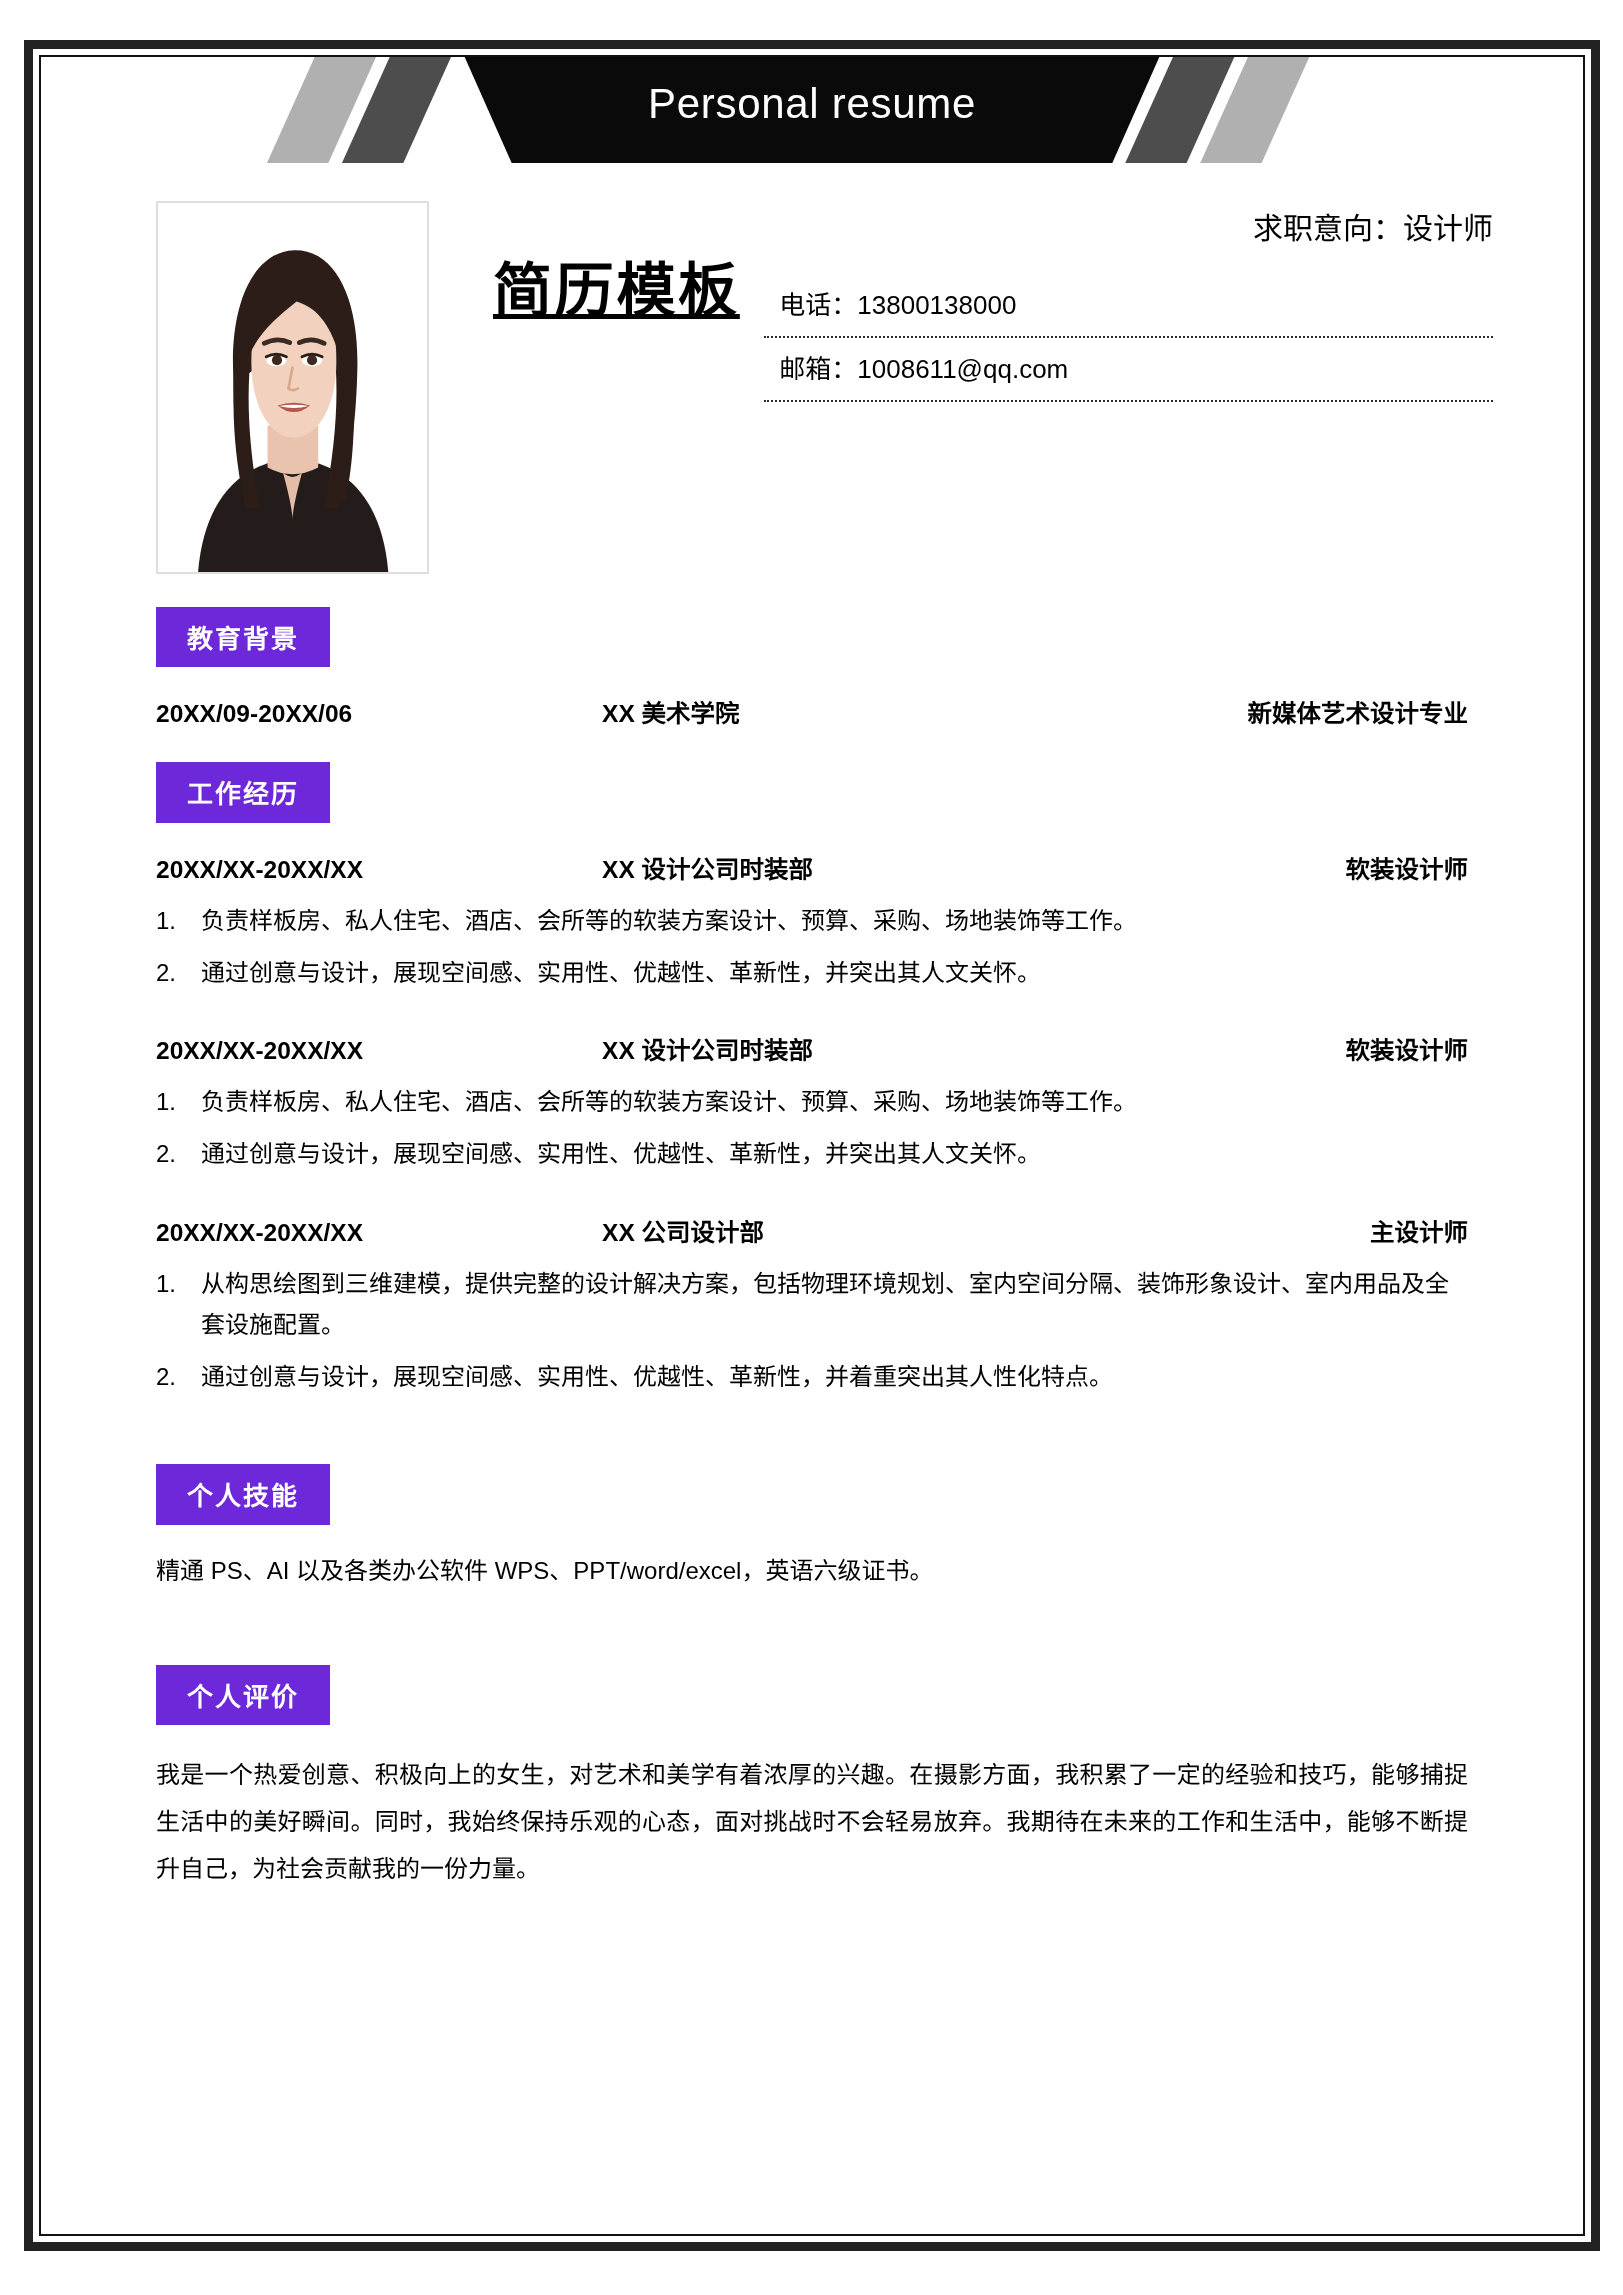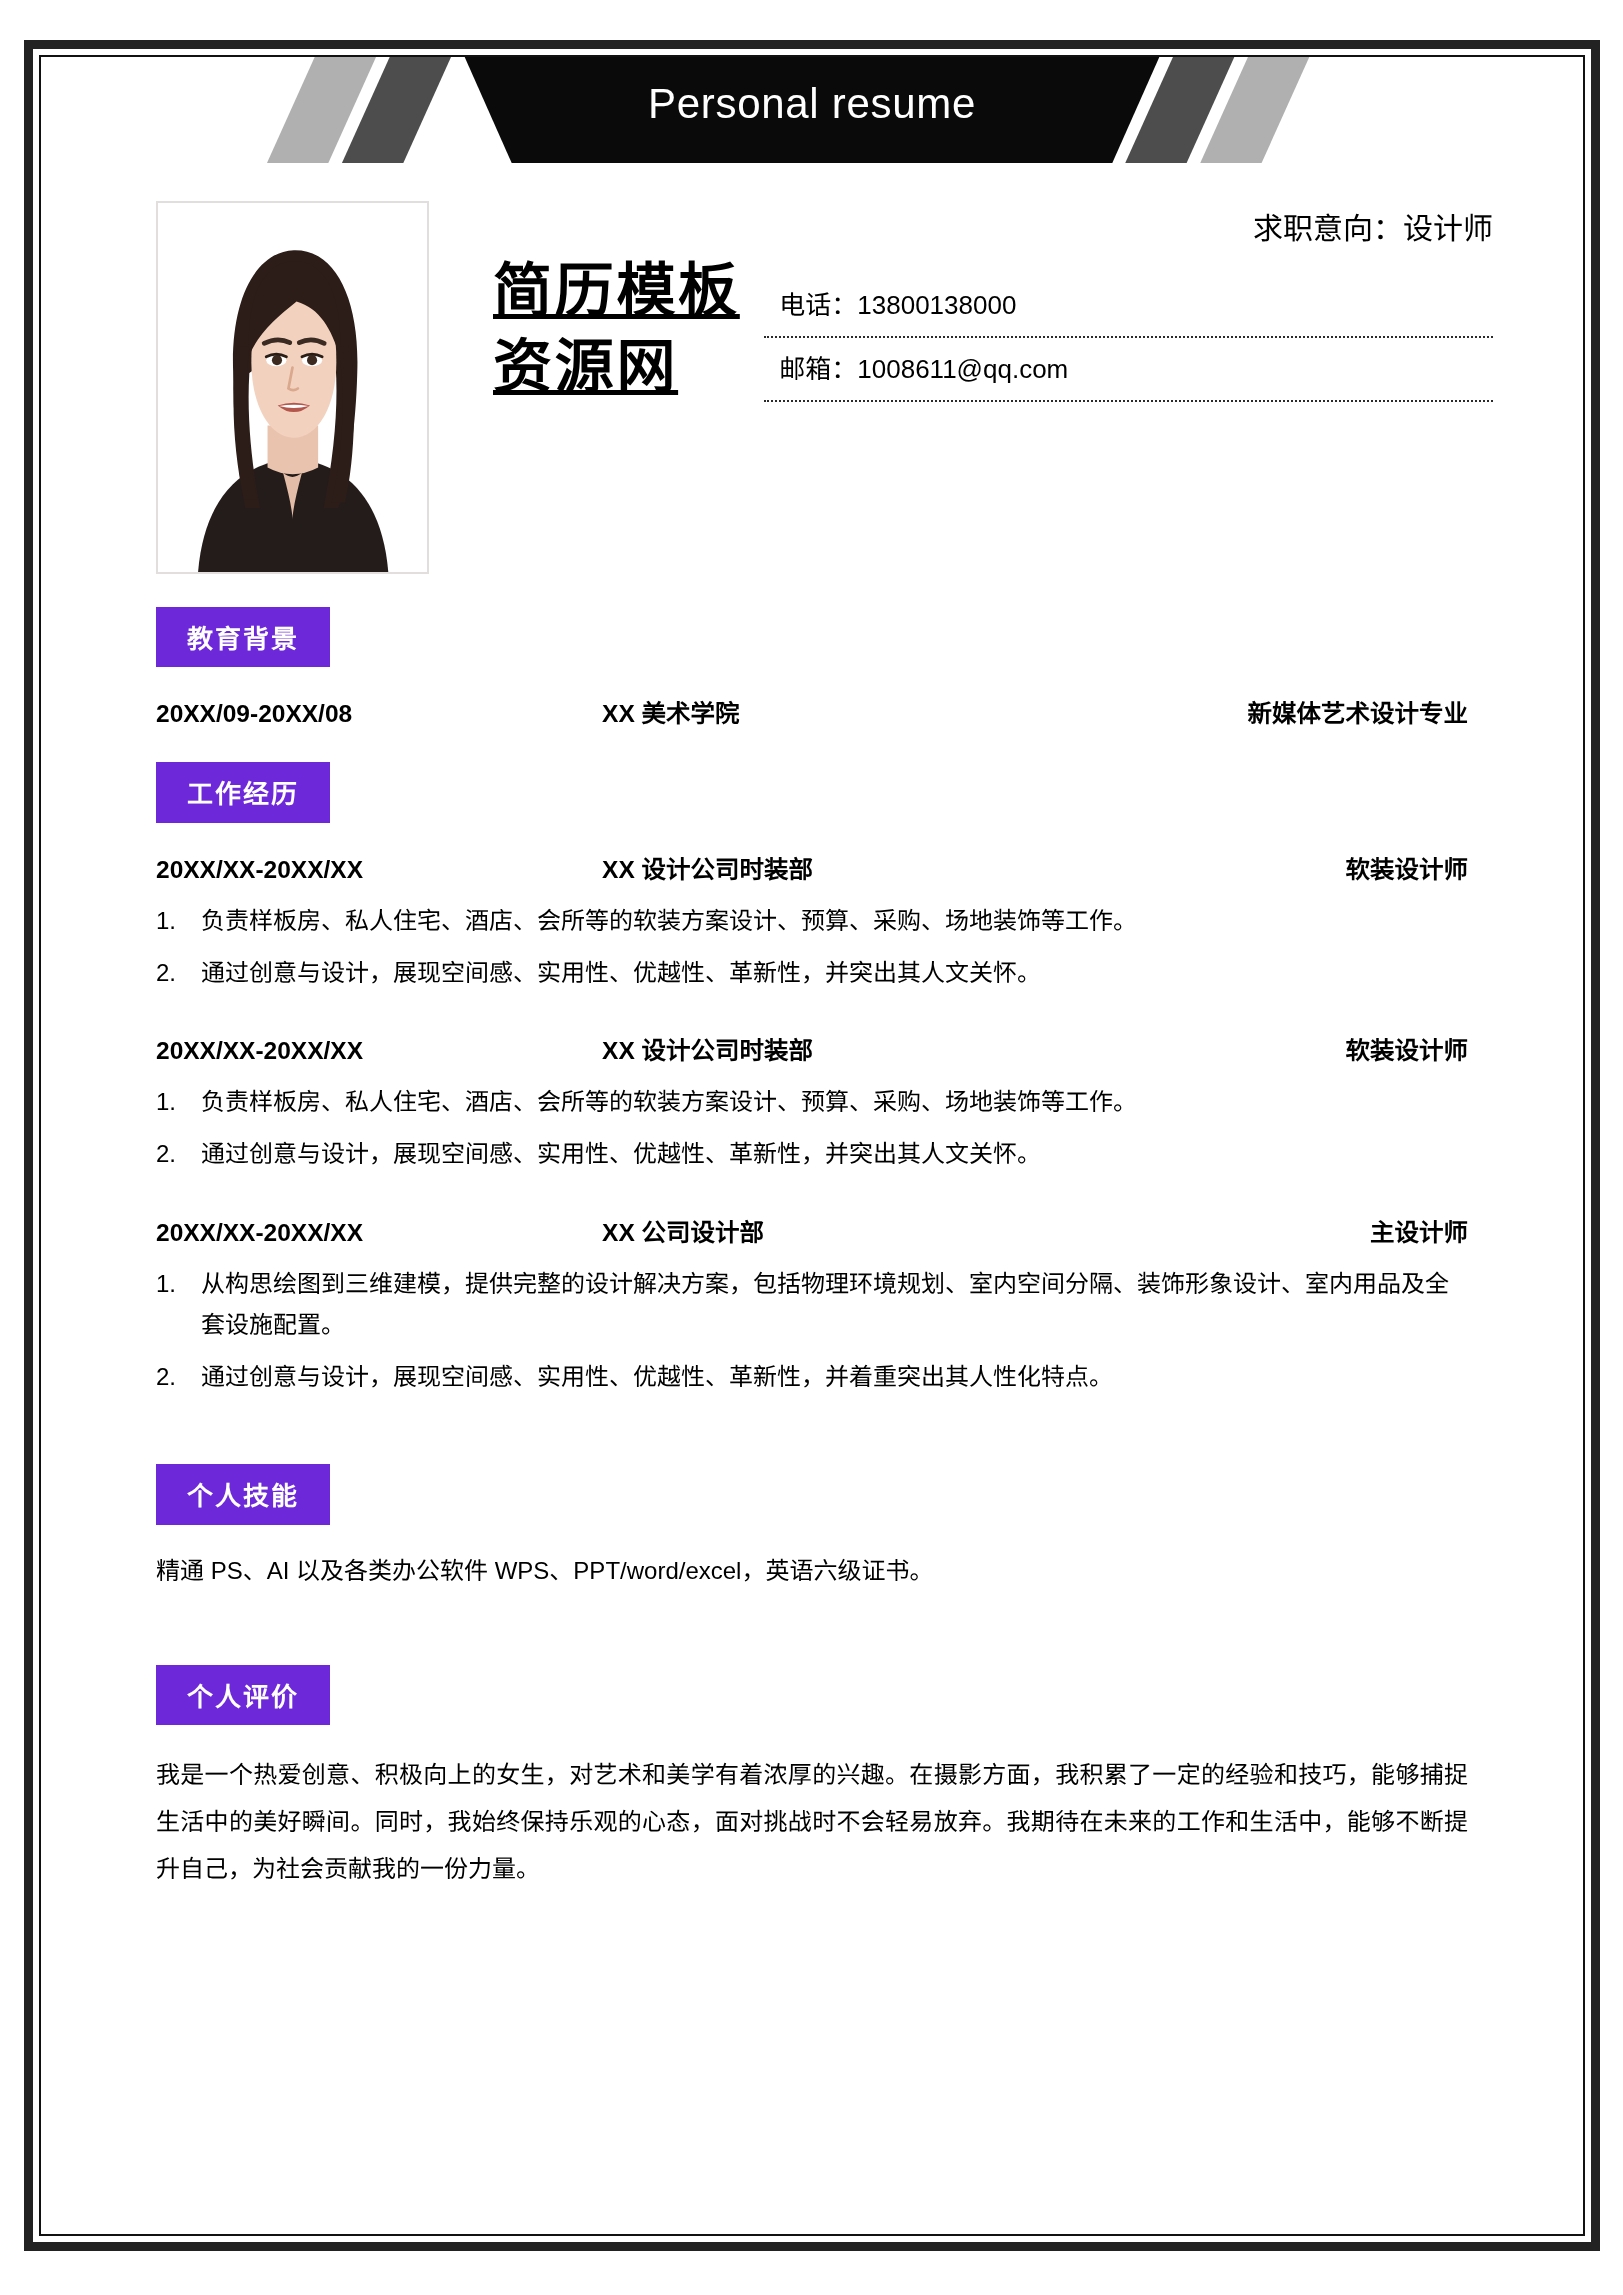--- a/index.html
+++ b/index.html
@@ -272,34 +272,33 @@
 
           <path d="M200 244 L194 275 Q201 280 208 275" stroke="#d9a88d" stroke-width="4" fill="none" stroke-linecap="round"></path>
 
           <path d="M178 300 Q202 292 226 300 Q202 320 178 300 Z" fill="#b3564c"></path>
           <path d="M180 301 Q202 297 224 301 Q202 307 180 301 Z" fill="#ffffff"></path>
         </svg>
       </div>
 
       <div class="name-block">
         <div class="name-line">简历模板</div>
-        <div class="name-line">资源网</div>
       </div>
 
       <div class="contact-block">
         <div class="objective">求职意向：设计师</div>
         <div class="contact-row">电话：13800138000</div>
         <div class="contact-row last">邮箱：1008611@qq.com</div>
       </div>
     </div>
 
     <div class="section">
       <div class="chip">教育背景</div>
       <div class="entry-head">
-        <div class="eh-date">20XX/09-20XX/08</div>
+        <div class="eh-date">20XX/09-20XX/06</div>
         <div class="eh-org">XX 美术学院</div>
         <div class="eh-role">新媒体艺术设计专业</div>
       </div>
     </div>
 
     <div class="section">
       <div class="chip">工作经历</div>
 
       
       <div class="entry-head">

